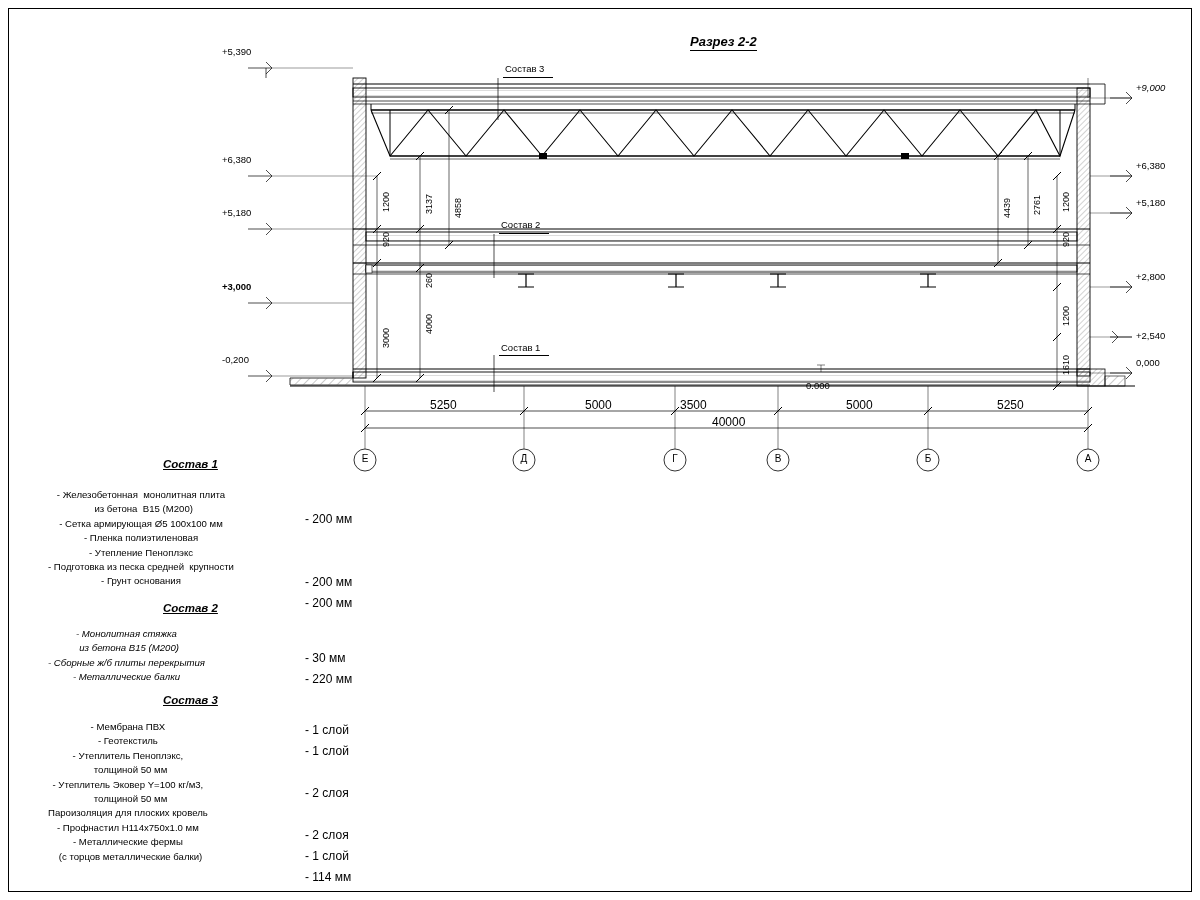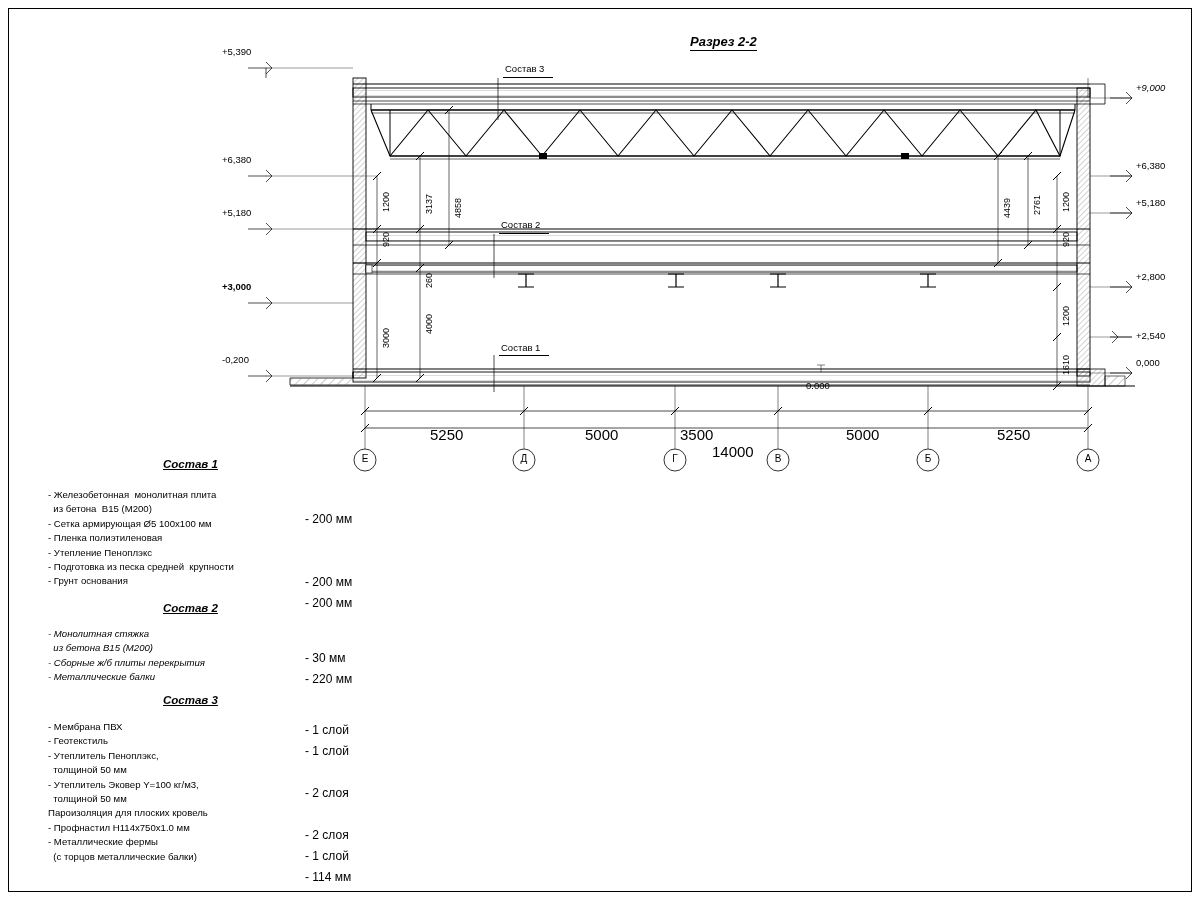--- a/index.html
+++ b/index.html
@@ -2,26 +2,26 @@
 <html><head>
 <meta charset="utf-8">
 <style>
   html,body{margin:0;padding:0;background:#ffffff;}
   body{width:1200px;height:900px;position:relative;font-family:"Liberation Sans",sans-serif;color:#000;overflow:hidden;}
   #sheet{position:absolute;left:0;top:0;width:1200px;height:636px;}
   .frame{position:absolute;left:8px;top:8px;width:1184px;height:884px;border:1px solid #000;box-sizing:border-box;}
   .ttl{position:absolute;font-style:italic;font-weight:bold;font-size:13px;}
   .ttl .u{border-bottom:1px solid #000;padding-bottom:1px;}
   svg{position:absolute;left:0;top:0;width:1200px;height:900px;overflow:visible;}
-  .lbl{position:absolute;font-size:15px;white-space:nowrap;margin-top:28px;}
+  .lbl{position:absolute;font-size:12px;white-space:nowrap;}
   .vlbl{position:absolute;font-size:9px;white-space:nowrap;transform-origin:0 0;transform:rotate(-90deg);}
   .elev{position:absolute;font-size:9.5px;white-space:nowrap;}
   .axl{position:absolute;font-size:10px;text-align:center;width:22px;}
   .sostav-h{position:absolute;font-size:11.5px;font-style:italic;font-weight:bold;text-decoration:underline;}
-  .slist{position:absolute;font-size:9.6px;line-height:14.4px;white-space:pre;}
+  .slist{position:absolute;font-size:9.6px;line-height:14.4px;white-space:pre;text-align:center;}
   .svals{position:absolute;font-size:12px;line-height:21px;white-space:pre;}
   .cap{position:absolute;font-size:9.5px;white-space:nowrap;}
   .capline{position:absolute;border-bottom:1px solid #000;}
 </style>
 </head>
 <body>
 
 <div id="sheet">
 
   <div class="frame"></div>
@@ -285,21 +285,21 @@
   <div class="vlbl" style="left:1061px;top:212px;">1200</div>
   <div class="vlbl" style="left:1061px;top:247px;">920</div>
   <div class="vlbl" style="left:1061px;top:326px;">1200</div>
   <div class="vlbl" style="left:1061px;top:375px;">1610</div>
 
   <div class="lbl" style="left:430px;top:398px;">5250</div>
   <div class="lbl" style="left:585px;top:398px;">5000</div>
   <div class="lbl" style="left:680px;top:398px;">3500</div>
   <div class="lbl" style="left:846px;top:398px;">5000</div>
   <div class="lbl" style="left:997px;top:398px;">5250</div>
-  <div class="lbl" style="left:712px;top:415px;">14000</div>
+  <div class="lbl" style="left:712px;top:415px;">40000</div>
 
   <div class="axl" style="left:354px;top:453px;">Е</div>
   <div class="axl" style="left:513px;top:453px;">Д</div>
   <div class="axl" style="left:664px;top:453px;">Г</div>
   <div class="axl" style="left:767px;top:453px;">В</div>
   <div class="axl" style="left:917px;top:453px;">Б</div>
   <div class="axl" style="left:1077px;top:453px;">А</div>
 
   <div class="sostav-h" style="left:163px;top:458px;">Состав 1</div>
   <div class="slist" style="left:48px;top:488px;">- Железобетонная  монолитная плита

